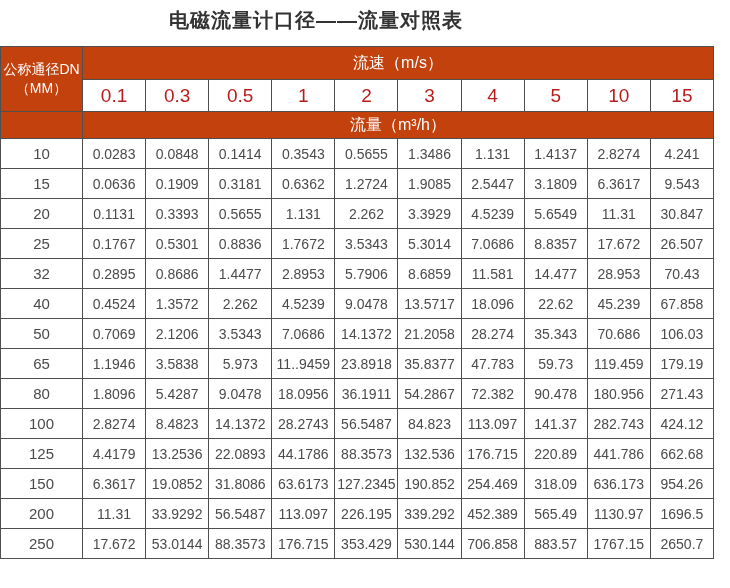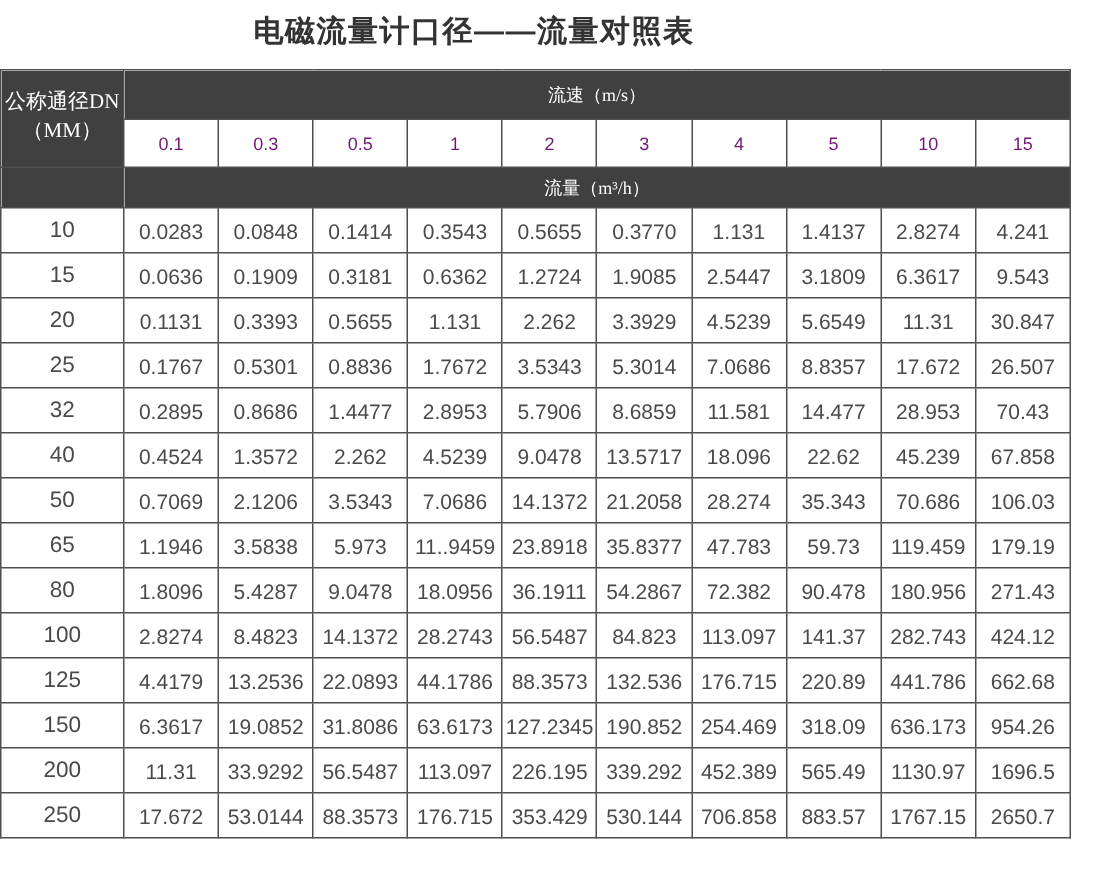--- a/index.html
+++ b/index.html
@@ -41,34 +41,33 @@
   table.flow-table col.dn-col { width: 82px; }
   table.flow-table td, table.flow-table th {
     border: 1px solid #4f4f4f;
     text-align: center;
     vertical-align: middle;
     padding: 0;
     overflow: hidden;
     white-space: nowrap;
   }
   .teal {
-    background: #404040;
+    background: #c2410c;
     color: #ffffff;
     font-weight: normal;
-    font-family: Liberation Serif, serif;
   }
   tr.velocity-header-row { height: 33px; }
   tr.velocity-values-row { height: 32px; }
   tr.flow-header-row { height: 27px; }
   tr.data-row { height: 30px; }
   .corner-cell { font-size: 14px; line-height: 1.35; }
-  .band-label { font-size: 12px; }
+  .band-label { font-size: 16px; }
   .velocity-cell {
-    font-size: 12px;
-    color: #701a75;
+    font-size: 19px;
+    color: #b91c1c;
     background: #ffffff;
   }
   .dn-cell {
     font-size: 15px;
     color: #4a4a4a;
     background: #ffffff;
   }
   .flow-value-cell {
     font-size: 14px;
     color: #4a4a4a;
@@ -121,21 +120,21 @@
       </tr>
     </thead>
     <tbody id="flow-table-body">
         <tr class="data-row">
           <td class="dn-cell">10</td>
           <td class="flow-value-cell">0.0283</td>
           <td class="flow-value-cell">0.0848</td>
           <td class="flow-value-cell">0.1414</td>
           <td class="flow-value-cell">0.3543</td>
           <td class="flow-value-cell">0.5655</td>
-          <td class="flow-value-cell">0.3770</td>
+          <td class="flow-value-cell">1.3486</td>
           <td class="flow-value-cell">1.131</td>
           <td class="flow-value-cell">1.4137</td>
           <td class="flow-value-cell">2.8274</td>
           <td class="flow-value-cell">4.241</td>
         </tr>
         <tr class="data-row">
           <td class="dn-cell">15</td>
           <td class="flow-value-cell">0.0636</td>
           <td class="flow-value-cell">0.1909</td>
           <td class="flow-value-cell">0.3181</td>

